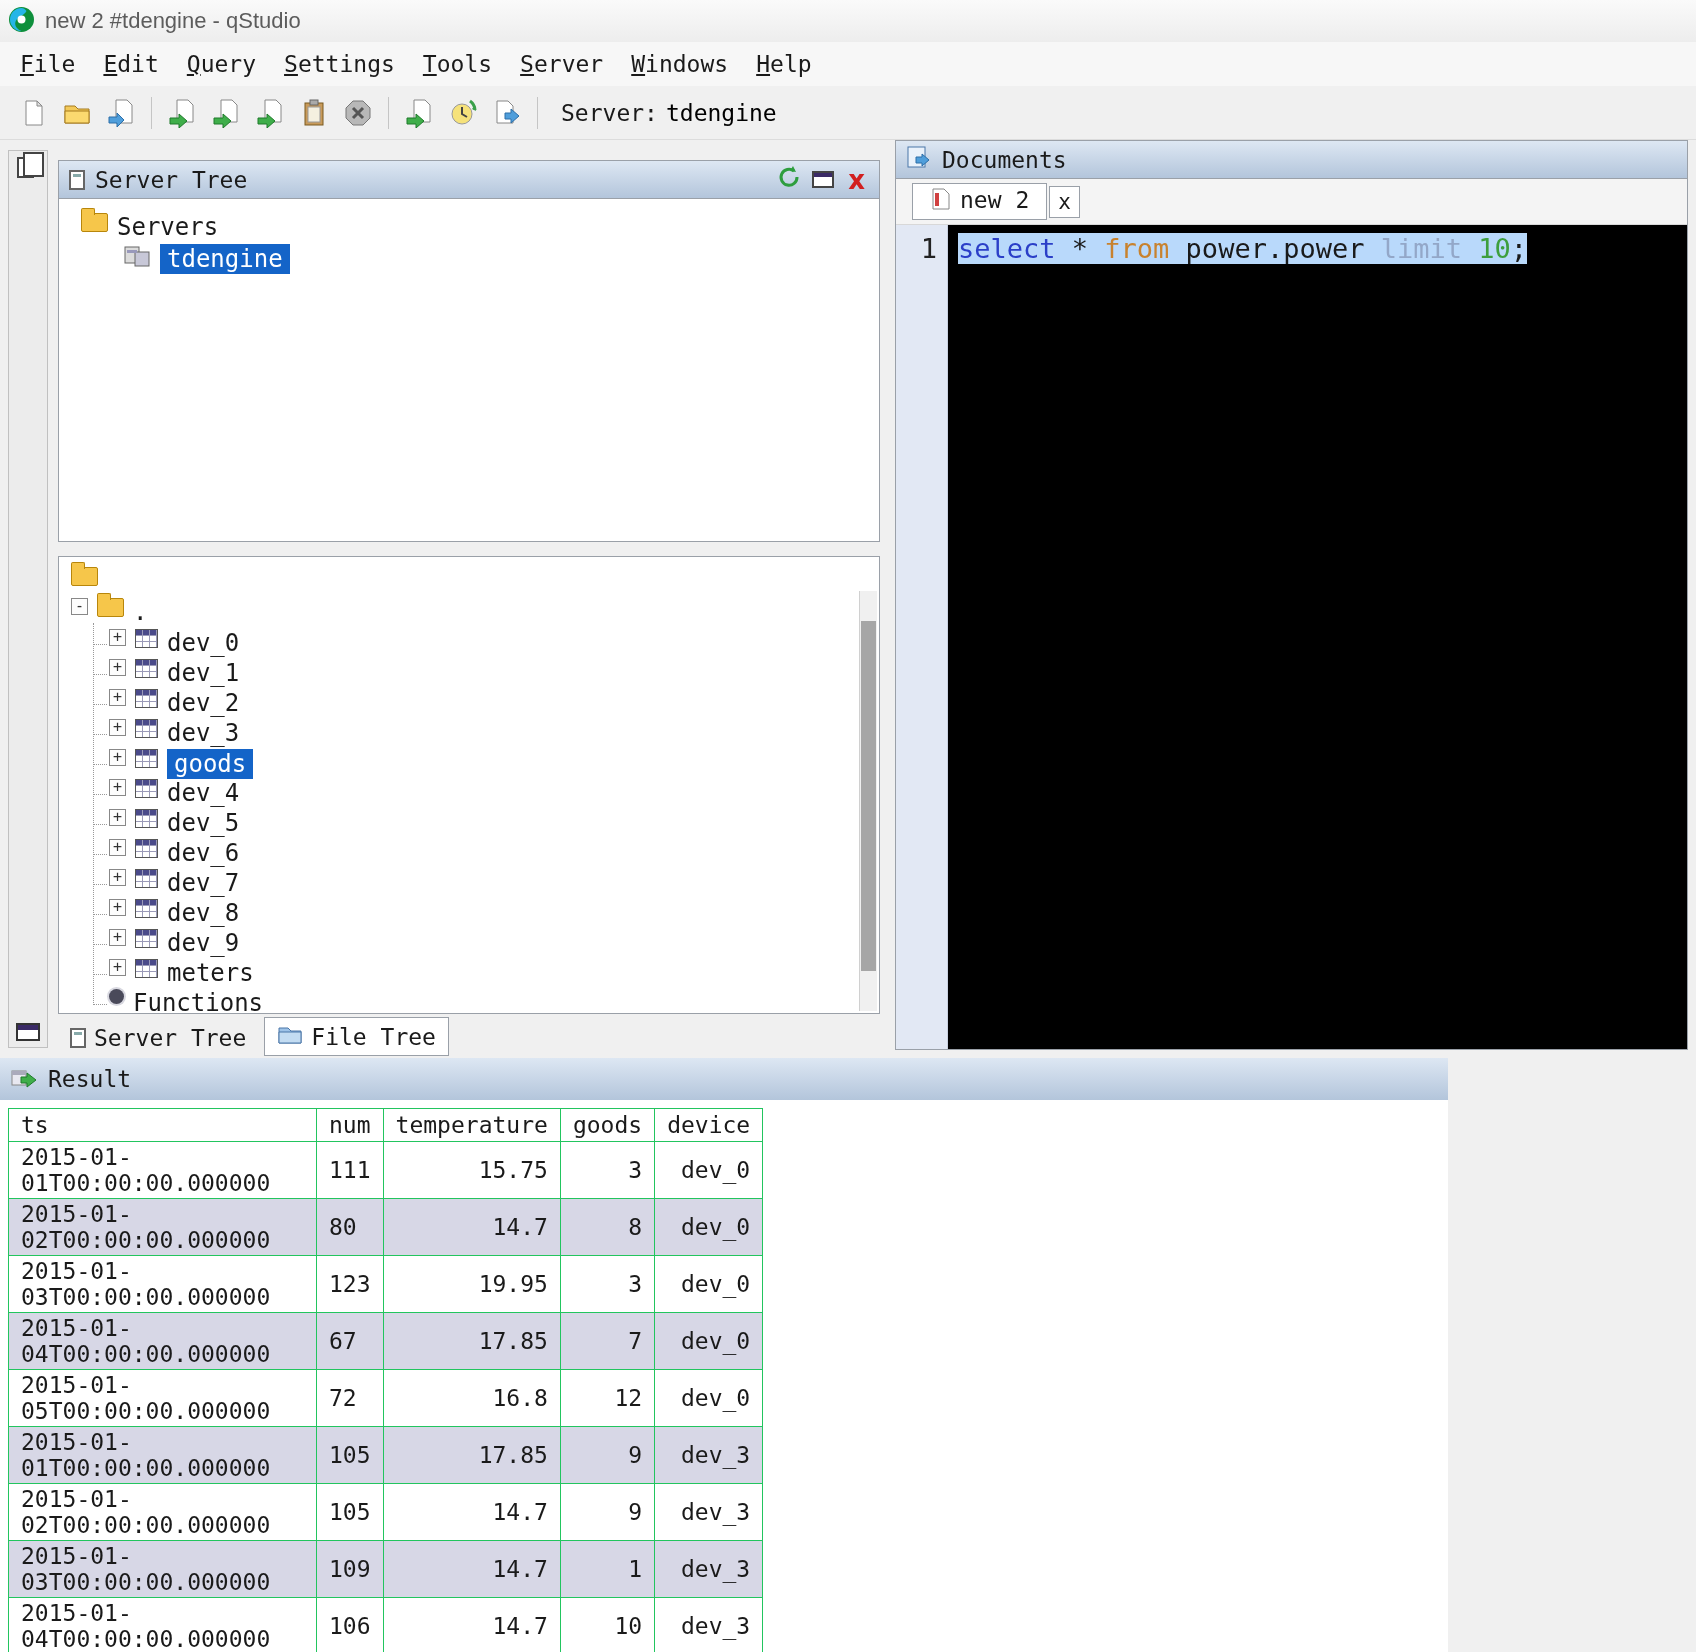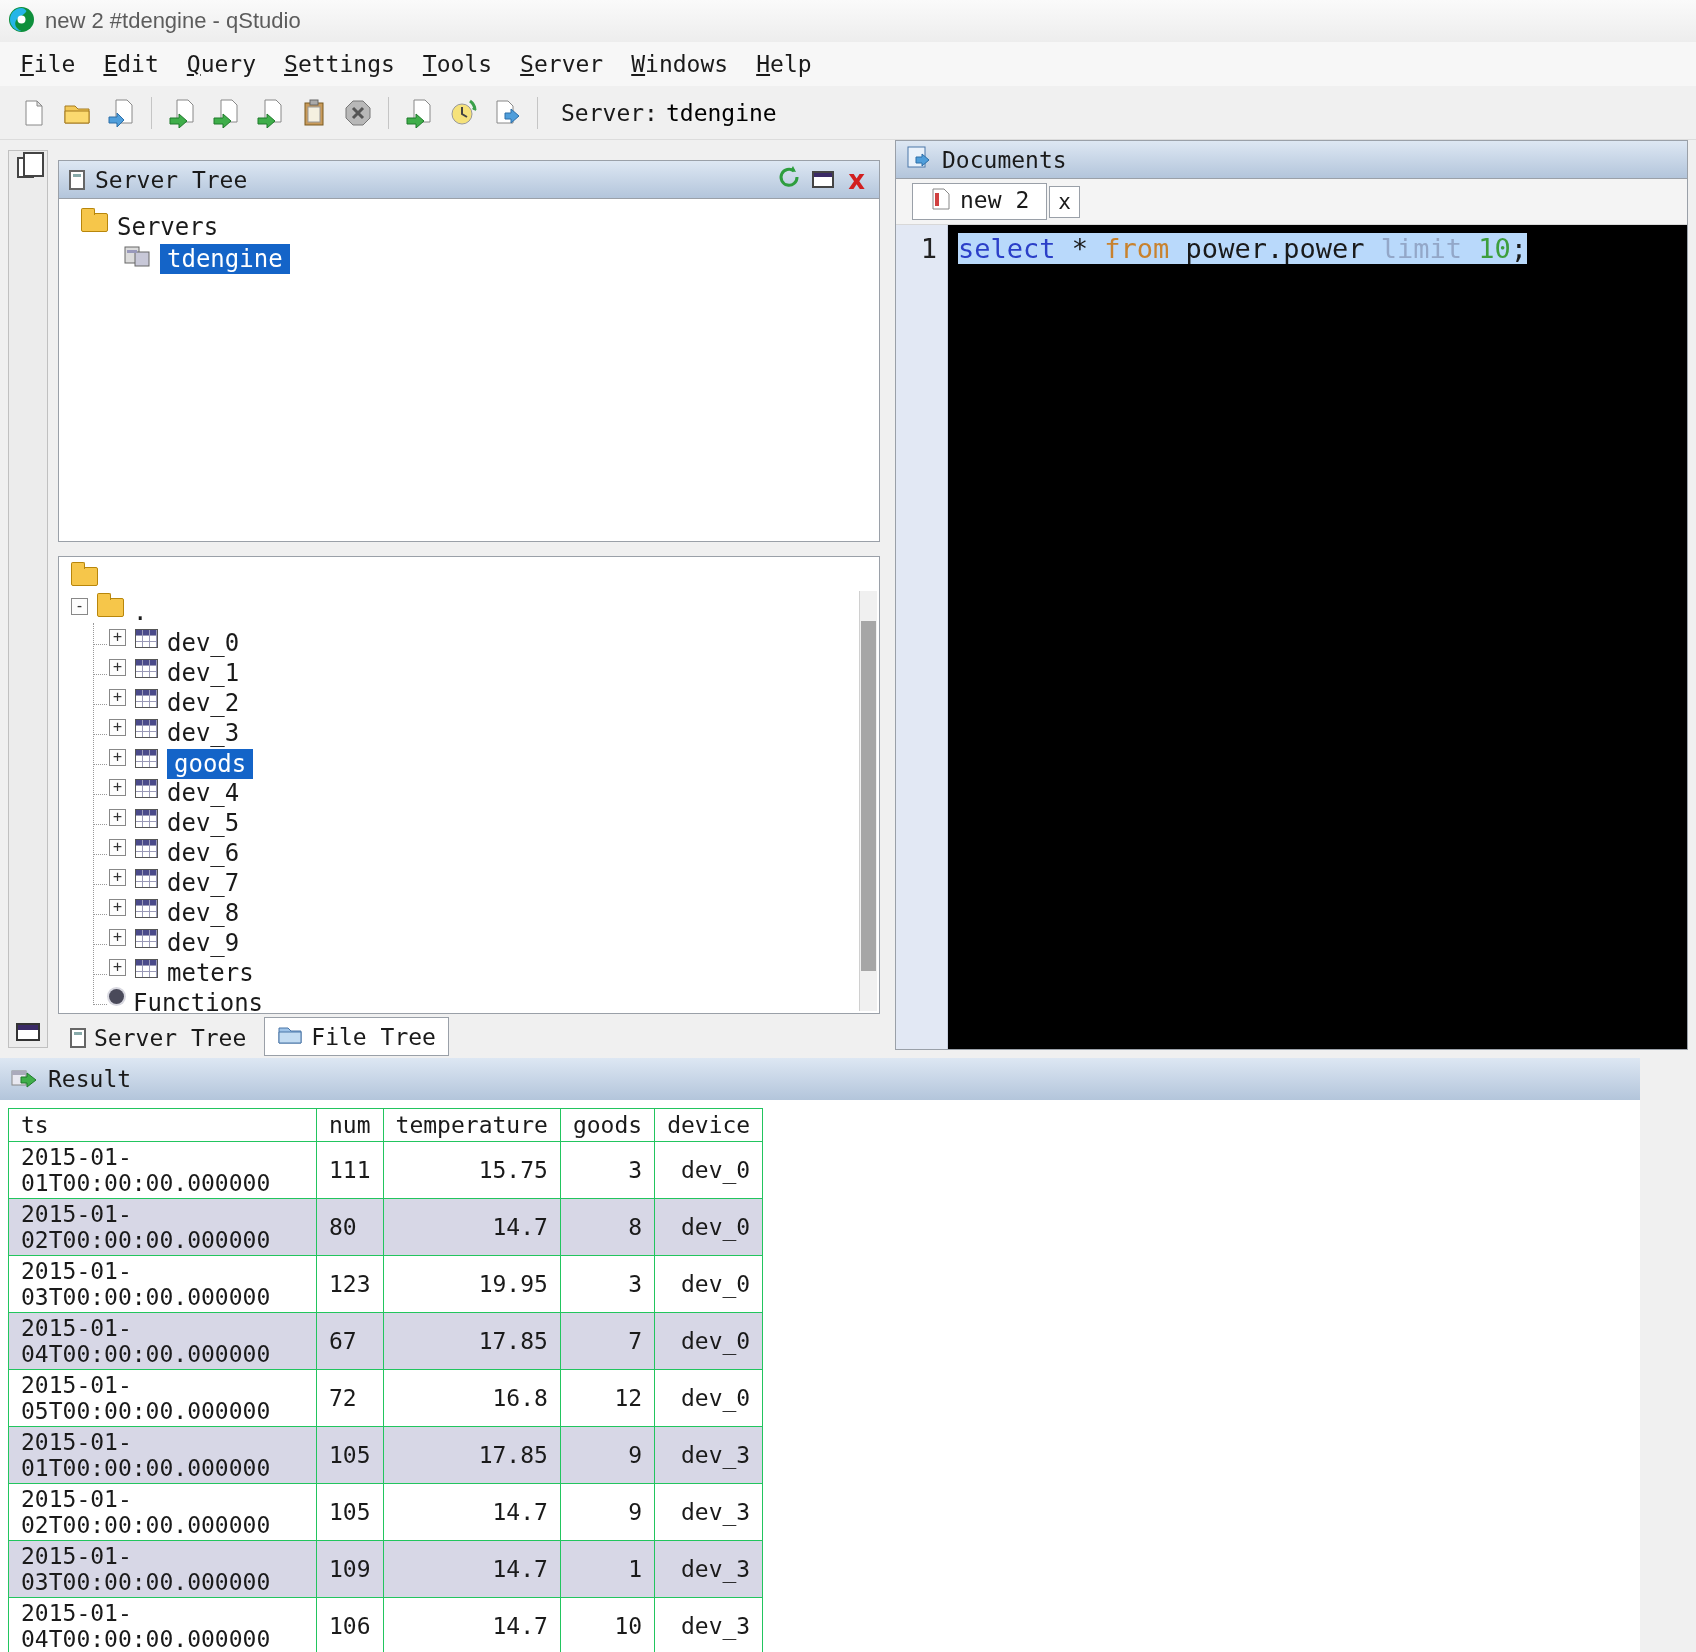--- a/index.html
+++ b/index.html
@@ -90,21 +90,21 @@
   .gutter { width:52px; background:#e2e8f4; border-right:1px solid #c8d0e0; color:#222;
     text-align:right; padding:8px 10px 0 0; }
   .code-area { flex:1; padding:8px 0 0 10px; white-space:pre; }
   .sel { background:#b9d9fb; }
   .t-select { color:#2b3fc8; }
   .t-from { color:#c8822e; }
   .t-limit { color:#93a7c8; }
   .t-num { color:#3d9e3d; }
   .t-plain { color:#1a1a1a; }
   
-  .result-panel { position:absolute; top:1058px; left:0; width:1640px; height:594px; background:#fff; }
+  .result-panel { position:absolute; top:1058px; left:0; width:1448px; height:594px; background:#fff; }
   .result-panel .panel-header { border-bottom:none; height:42px; }
   .result-content { padding:8px 0 0 8px; }
   table.result-table { border-collapse:collapse; table-layout:fixed; font-size:23px; }
   .result-table th, .result-table td { border:1px solid #22c55e; height:33px; padding:2px 12px; overflow:hidden; }
   .result-table th { font-weight:normal; text-align:left; background:#fff; }
   .result-table td { background:#fff; }
   .result-table tr.alt td { background:#d7d7e6; }
   .result-table .c0 { width:308px; text-align:left; }
   .result-table .c1 { width:66px;  text-align:left; }
   .result-table .c2 { width:162px; text-align:right; }

